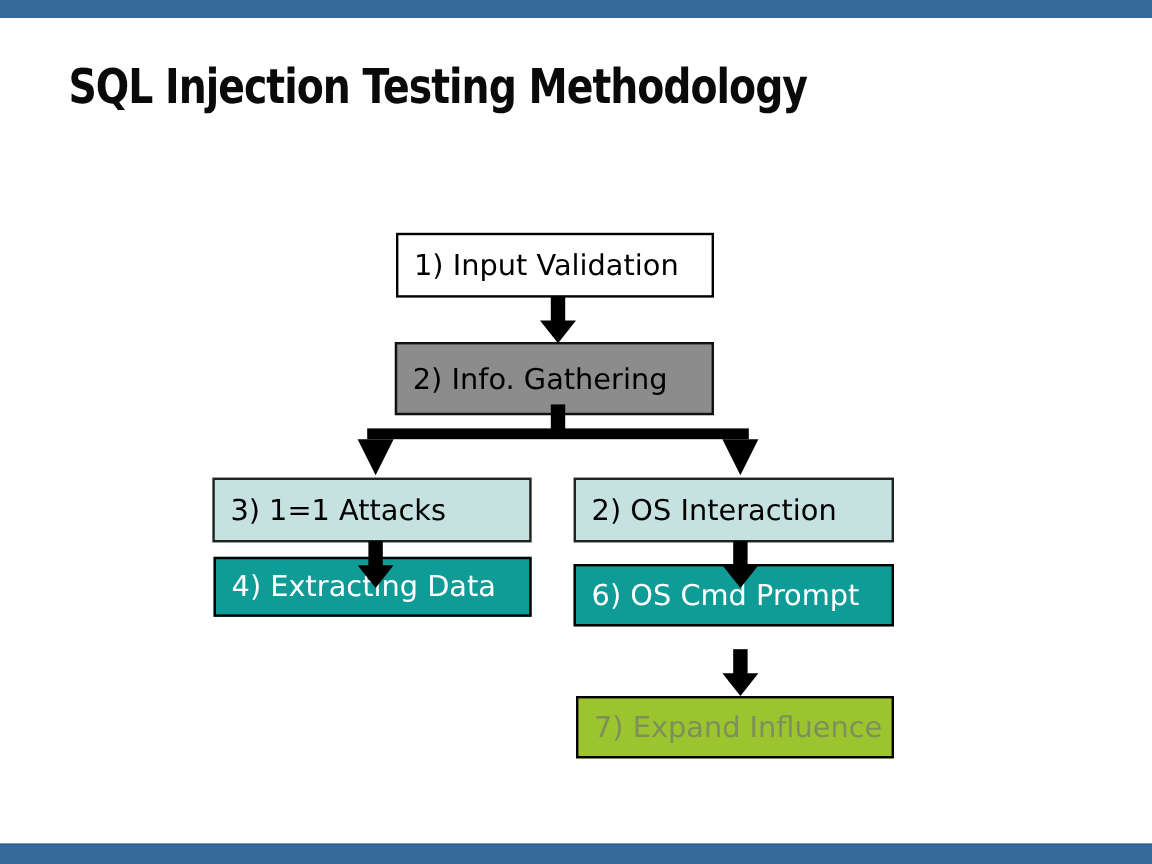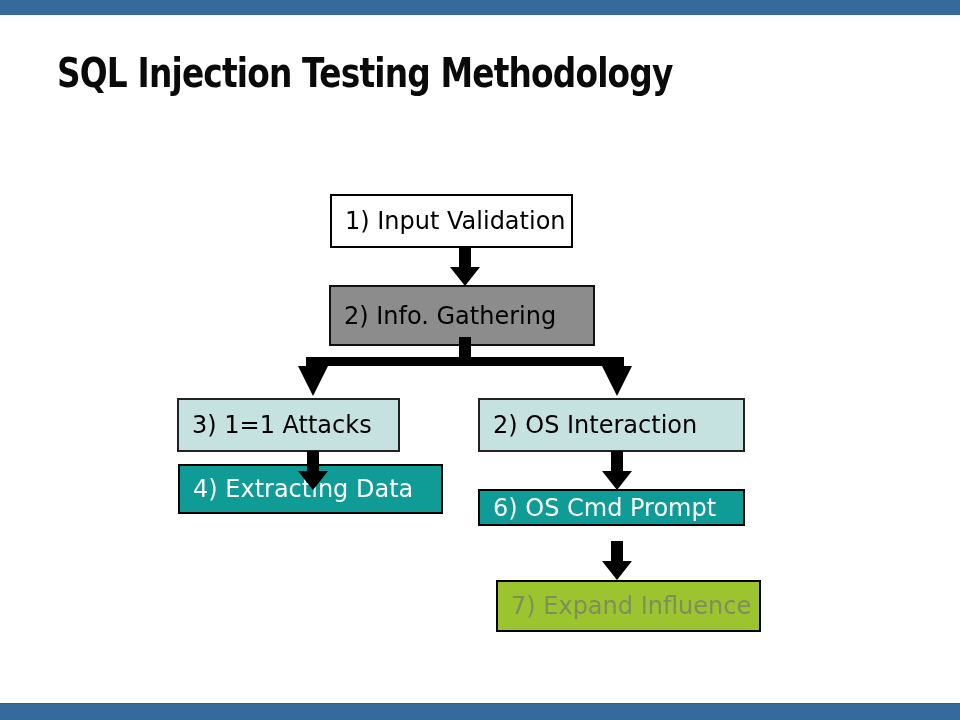--- a/index.html
+++ b/index.html
@@ -19,27 +19,27 @@
     transform:scaleX(0.82);transform-origin:left center;
   }
 
   .node{
     position:absolute;box-sizing:border-box;
     border:2px solid #000;
     display:flex;align-items:center;
     padding-left:13px;
     font-size:24px;color:#000;white-space:nowrap;
   }
-  .n1{left:330px;top:194px;width:243px;height:54px;background:#ffffff;}
+  .n1{left:330px;top:194px;width:265px;height:54px;background:#ffffff;}
   .n2{left:329px;top:285px;width:266px;height:61px;background:#8c8c8c;border-color:#111;}
-  .n3{left:177px;top:398px;width:223px;height:54px;background:#c6e2e0;border-color:#222;}
+  .n3{left:177px;top:398px;width:266px;height:54px;background:#c6e2e0;border-color:#222;}
   .n5{left:478px;top:398px;width:267px;height:54px;background:#c6e2e0;border-color:#222;}
   .n4{left:178px;top:464px;width:265px;height:50px;background:#0f9b96;color:#fff;}
-  .n6{left:478px;top:489px;width:267px;height:37px;background:#0f9b96;color:#fff;}
-  .n7{left:480px;top:580px;width:265px;height:52px;background:#9bc42f;color:#7f8f5c;margin-left:16px;}
+  .n6{left:478px;top:470px;width:267px;height:52px;background:#0f9b96;color:#fff;}
+  .n7{left:480px;top:580px;width:265px;height:52px;background:#9bc42f;color:#7f8f5c;}
 
   .stem{position:absolute;background:#000;}
   .head{position:absolute;width:0;height:0;
         border-left:15px solid transparent;border-right:15px solid transparent;
         border-top:19px solid #000;}
   .head.big{border-top-width:30px;}
 
   .footer{position:absolute;left:0;top:645px;width:945px;height:56px;}
 </style>
 </head>

